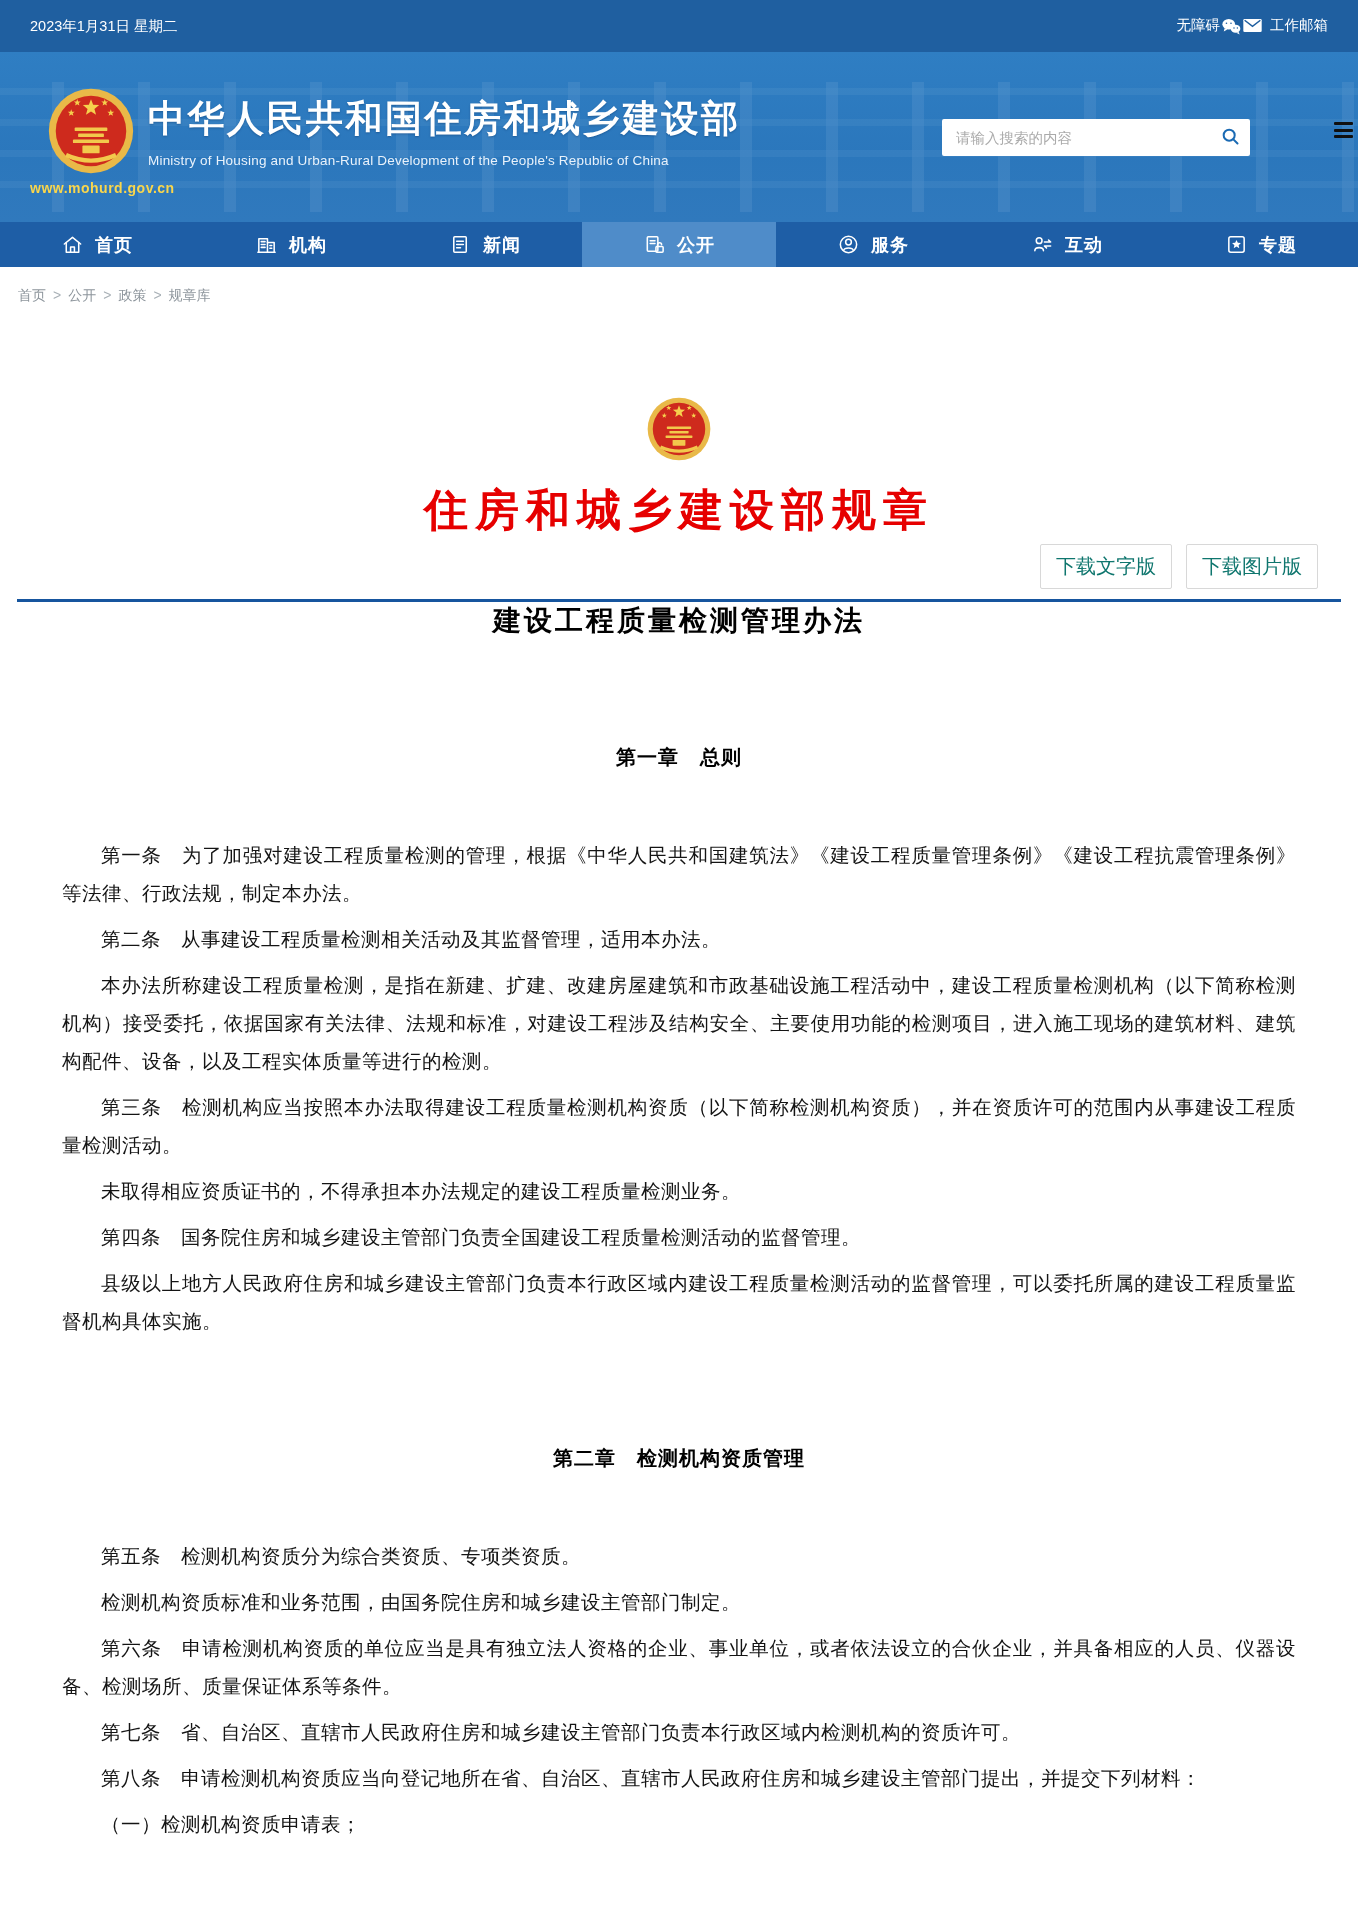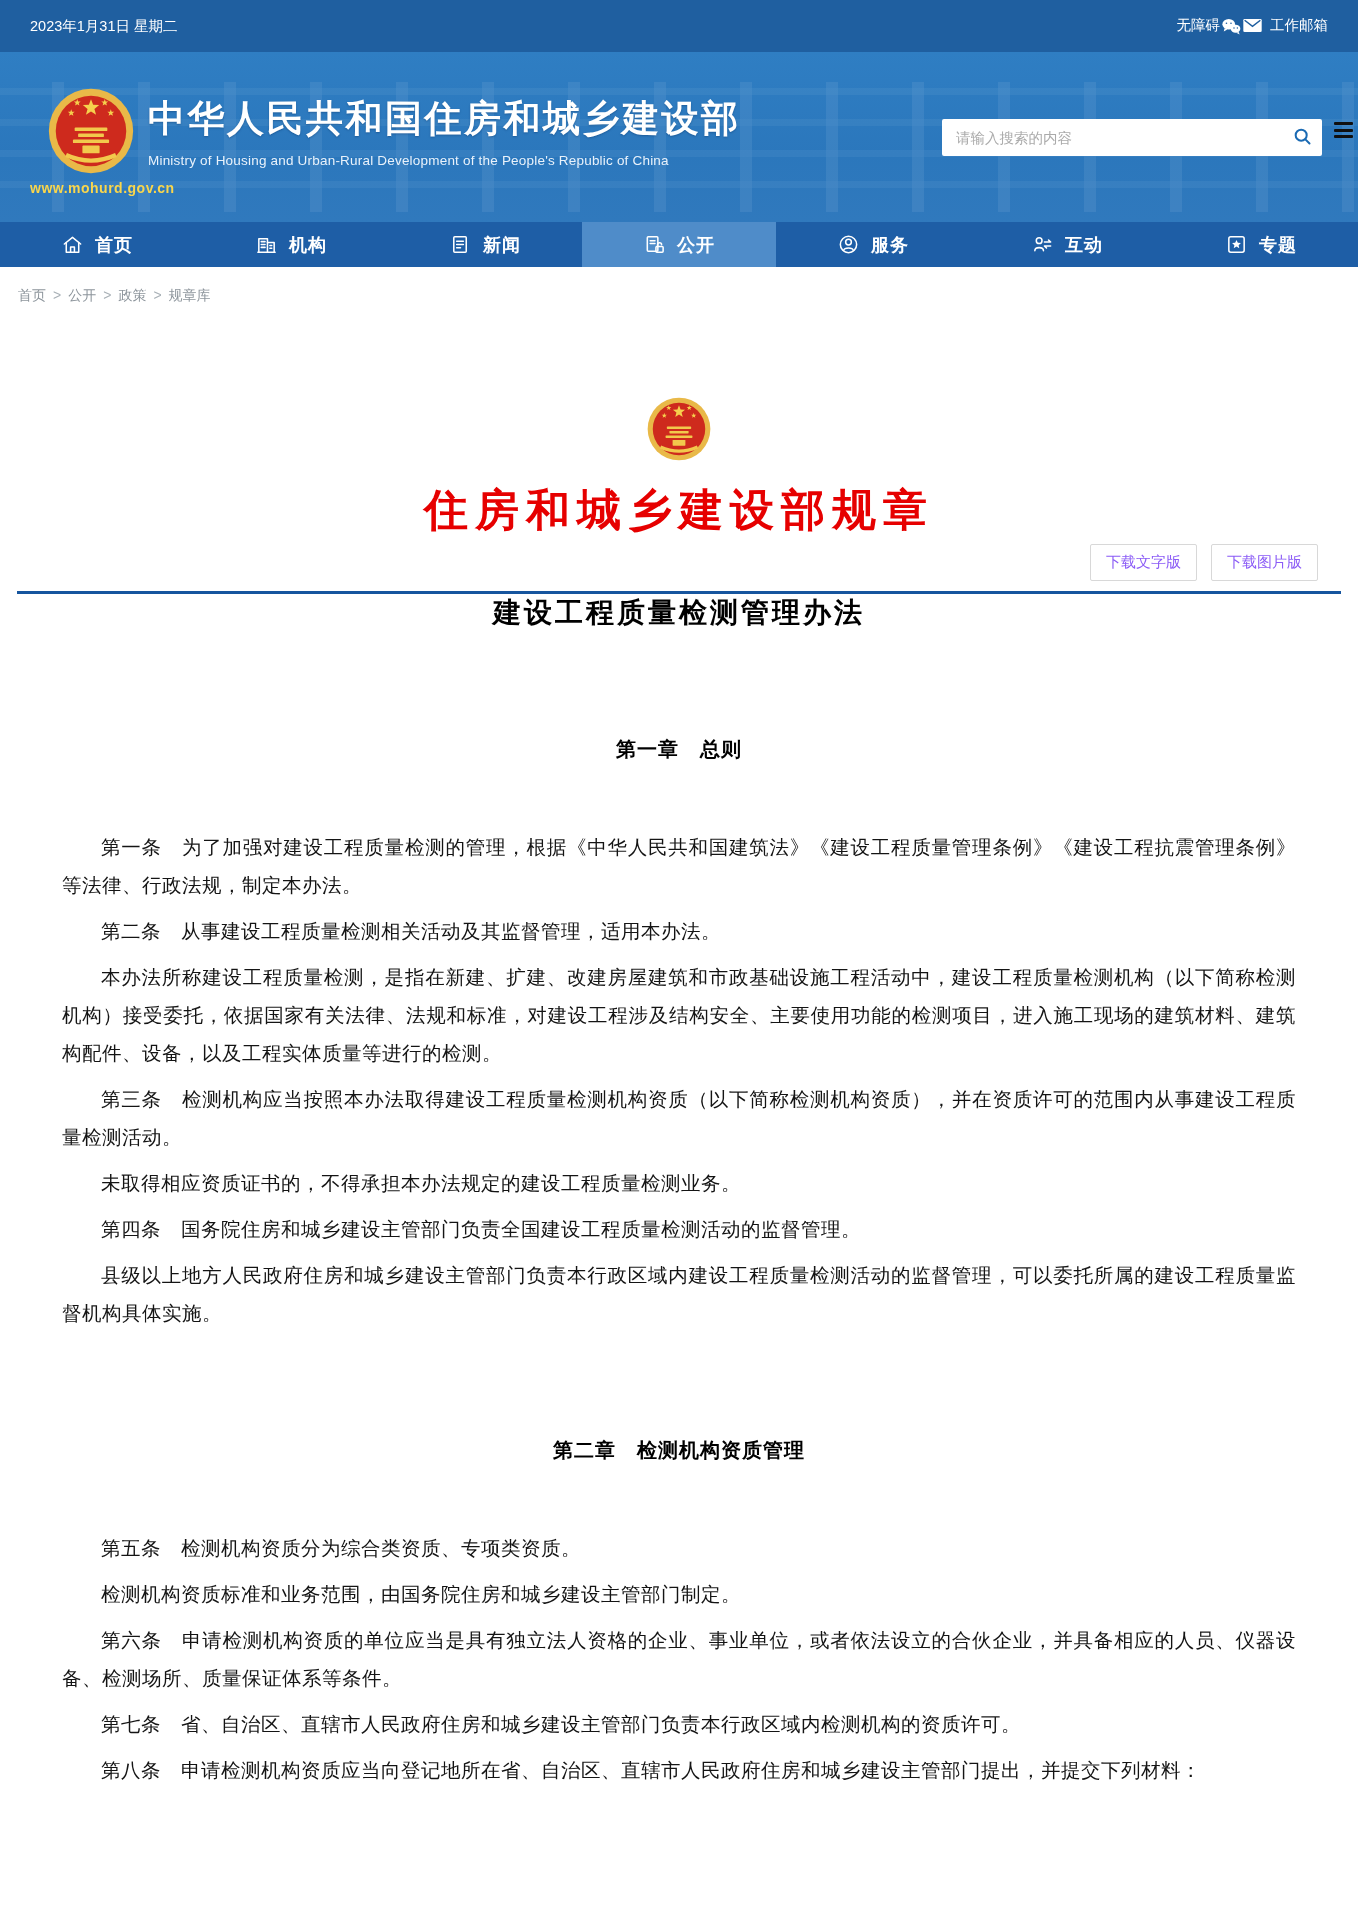--- a/index.html
+++ b/index.html
@@ -36,21 +36,21 @@
   .site-title {
     color:#fff; font-size:37px; font-weight:bold; letter-spacing:2.5px;
     text-shadow:0 1px 2px rgba(0,40,90,.35); white-space:nowrap;
   }
   .site-sub { color:#e9f2fb; font-size:13.5px; margin-top:9px; letter-spacing:.2px; }
   .site-url {
     position:absolute; left:30px; top:128px; z-index:2;
     color:#f9d64c; font-weight:bold; font-size:14px; letter-spacing:.5px;
   }
   .search-box {
-    position:absolute; left:942px; top:67px; width:380px; height:37px; z-index:2;
+    position:absolute; left:942px; top:67px; width:308px; height:37px; z-index:2;
     background:#fff; border-radius:2px; display:flex; align-items:center;
   }
   .search-box input {
     flex:1; height:100%; border:none; outline:none; background:transparent;
     padding:0 14px; font-size:14.5px; color:#333;
     font-family:"Liberation Sans", sans-serif;
   }
   .search-box input::placeholder { color:#aaa; }
   .search-btn { width:40px; height:100%; border:none; background:transparent; cursor:pointer; display:flex; align-items:center; justify-content:center; }
   .hamburger { position:absolute; left:1334px; top:70px; width:19px; cursor:pointer; z-index:2; }
@@ -70,22 +70,22 @@
   .crumb-sep { margin:0 7px; color:#a8b0b6; }
   
   .reg-banner { display:flex; justify-content:space-between; align-items:center; gap:20px; margin-top:84px;flex-direction:column; }
   .reg-emblem { width:64px; height:64px; }
   .reg-title {
     font-family:"Liberation Serif","DejaVu Serif",serif;
     font-size:44px; font-weight:bold; color:#e60000; letter-spacing:7px; white-space:nowrap;
   }
   .dl-row { display:flex; justify-content:flex-end; gap:14px; padding-right:40px; margin-top:4px; }
   .dl-btn {
-    background:#fff; border:1px solid #d8d8d8; color:#8b5cf6;
-    font-size:15px; padding:8px 15px; cursor:pointer; border-radius:2px;
+    background:#fff; border:1px solid #d8d8d8; color:#0f766e;
+    font-size:20px; padding:8px 15px; cursor:pointer; border-radius:2px;
     font-family:"Liberation Sans", sans-serif;
   }
   .divider { height:3px; background:#16559e; border:none; margin:10px 17px 0; }
   
   .doc { padding:0 62px 40px; font-family:"Liberation Serif","DejaVu Serif",serif; }
   .doc-title { text-align:center; font-size:28px; font-weight:bold; color:#000; letter-spacing:3px; }
   .doc-issuance { text-align:center; font-size:17.5px; color:#222; margin-top:24px; letter-spacing:.5px; }
   .chapter-heading { text-align:center; font-size:20px; font-weight:bold; color:#000; margin:104px 0 66px; letter-spacing:1px; }
   .doc-para {
     font-size:19.5px; line-height:38px; color:#141414;
@@ -277,14 +277,15 @@
       <p class="doc-para">第三条　检测机构应当按照本办法取得建设工程质量检测机构资质（以下简称检测机构资质），并在资质许可的范围内从事建设工程质量检测活动。</p>
       <p class="doc-para">未取得相应资质证书的，不得承担本办法规定的建设工程质量检测业务。</p>
       <p class="doc-para">第四条　国务院住房和城乡建设主管部门负责全国建设工程质量检测活动的监督管理。</p>
       <p class="doc-para">县级以上地方人民政府住房和城乡建设主管部门负责本行政区域内建设工程质量检测活动的监督管理，可以委托所属的建设工程质量监督机构具体实施。</p>
       <h3 class="chapter-heading">第二章　检测机构资质管理</h3>
       <p class="doc-para">第五条　检测机构资质分为综合类资质、专项类资质。</p>
       <p class="doc-para">检测机构资质标准和业务范围，由国务院住房和城乡建设主管部门制定。</p>
       <p class="doc-para">第六条　申请检测机构资质的单位应当是具有独立法人资格的企业、事业单位，或者依法设立的合伙企业，并具备相应的人员、仪器设备、检测场所、质量保证体系等条件。</p>
       <p class="doc-para">第七条　省、自治区、直辖市人民政府住房和城乡建设主管部门负责本行政区域内检测机构的资质许可。</p>
       <p class="doc-para">第八条　申请检测机构资质应当向登记地所在省、自治区、直辖市人民政府住房和城乡建设主管部门提出，并提交下列材料：</p>
+      <p class="doc-para">（一）检测机构资质申请表；</p>
     </div>
 </div>
 
 </body></html>

